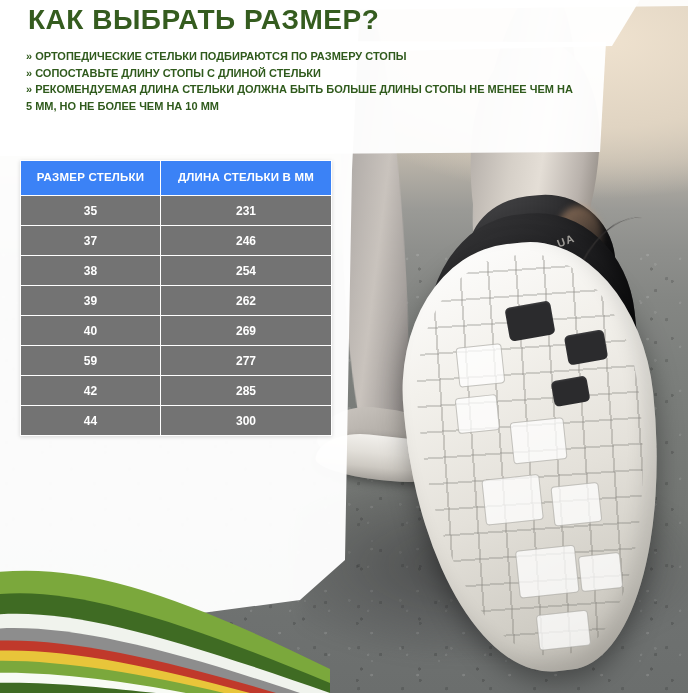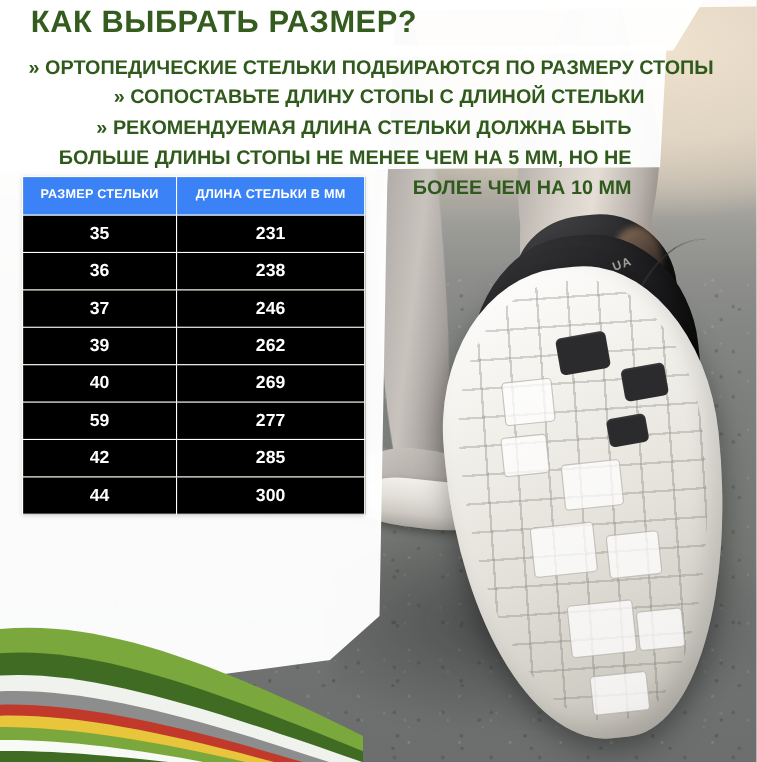--- a/index.html
+++ b/index.html
@@ -218,24 +218,23 @@
     font-weight: bold;
     letter-spacing: 0.5px;
     text-shadow: 0 1px 0 rgba(255,255,255,.6);
     white-space: nowrap;
   }
   .bullets {
     position: absolute;
     left: 26px; top: 48px;
     width: 560px;
     color: #2f5a1c;
-    font-size: 18px;
+    font-size: 11px;
     font-weight: bold;
     line-height: 1.52;
-    text-align: right;
   }
   .bullet-row { white-space: nowrap; }
   .bullet-row.wrap { white-space: normal; max-width: 548px; }
 
   
   .table {
     position: absolute;
     left: 20px; top: 160px;
     width: 312px;
     border-collapse: collapse;
@@ -247,25 +246,25 @@
     font-size: 11.5px;
     font-weight: bold;
     padding: 9px 4px 11px;
     line-height: 1.25;
     background: #3b82f6;
     border: 1px solid #ffffff;
     letter-spacing: .2px;
   }
   .table td {
     color: #ffffff;
-    font-size: 16px;
+    font-size: 12px;
     font-weight: bold;
     text-align: center;
     padding: 7.5px 4px;
-    background: #000000;
+    background: #737373;
     border: 1px solid #ffffff;
   }
   .table td.col-size { width: 45%; }
   .table td.col-len  { width: 55%; }
 
   
   .ribbon {
     position: absolute;
     left: 0; bottom: 0;
     width: 330px; height: 150px;
@@ -333,26 +332,26 @@
         <th>РАЗМЕР СТЕЛЬКИ</th>
         <th>ДЛИНА СТЕЛЬКИ В ММ</th>
       </tr>
     </thead>
     <tbody>
       <tr>
         <td class="col-size">35</td>
         <td class="col-len">231</td>
       </tr>
       <tr>
-        <td class="col-size">36</td>
-        <td class="col-len">238</td>
-      </tr>
-      <tr>
         <td class="col-size">37</td>
         <td class="col-len">246</td>
+      </tr>
+      <tr>
+        <td class="col-size">38</td>
+        <td class="col-len">254</td>
       </tr>
       <tr>
         <td class="col-size">39</td>
         <td class="col-len">262</td>
       </tr>
       <tr>
         <td class="col-size">40</td>
         <td class="col-len">269</td>
       </tr>
       <tr>

